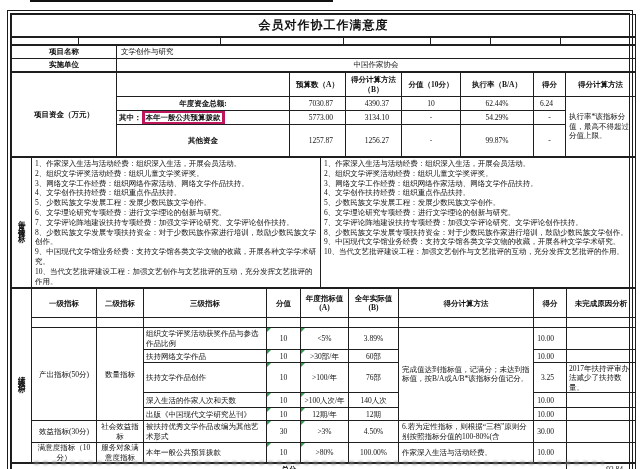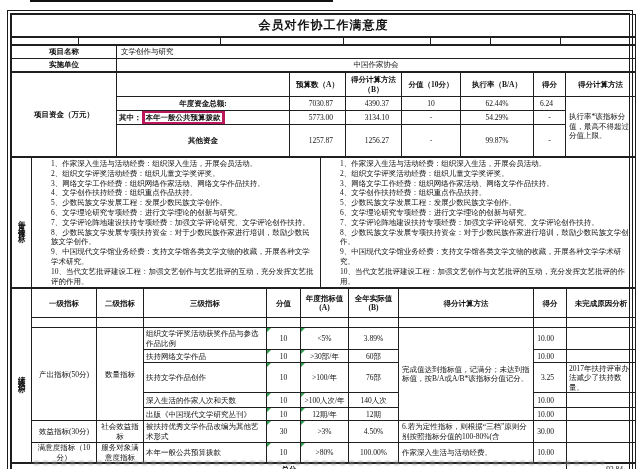--- a/index.html
+++ b/index.html
@@ -22,21 +22,21 @@
     padding:0 2px;vertical-align:middle;overflow:hidden;word-break:break-all;
   }
   .c{text-align:center;}
   .num{text-align:right;padding-right:12px;}
   .b{font-weight:bold;}
   .title-cell{font-size:12px;font-weight:bold;text-align:center;height:21px;letter-spacing:1px;}
   .subtitle-cell{font-size:8px;text-align:center;height:11px;}
   .spacer td{height:6px;font-size:0;padding:0;}
   .vtext{writing-mode:vertical-lr;text-orientation:upright;letter-spacing:3px;margin:0 auto;font-weight:bold;}
   .goals{line-height:9.8px;vertical-align:top;padding:1px 3px;}
-  .goals div{white-space:normal;margin-left:16px;}
+  .goals div{white-space:normal;}
   .boxed{border:3px solid #be185d;padding:0 1px;}
   .gt{position:relative;}
   .gt::after{content:"";position:absolute;left:0;top:0;width:0;height:0;
     border-top:4px solid #2f9e4e;border-right:4px solid transparent;}
   .method{padding:0 3px;}
 </style>
 </head>
 <body>
 
 <div class="sheet">

